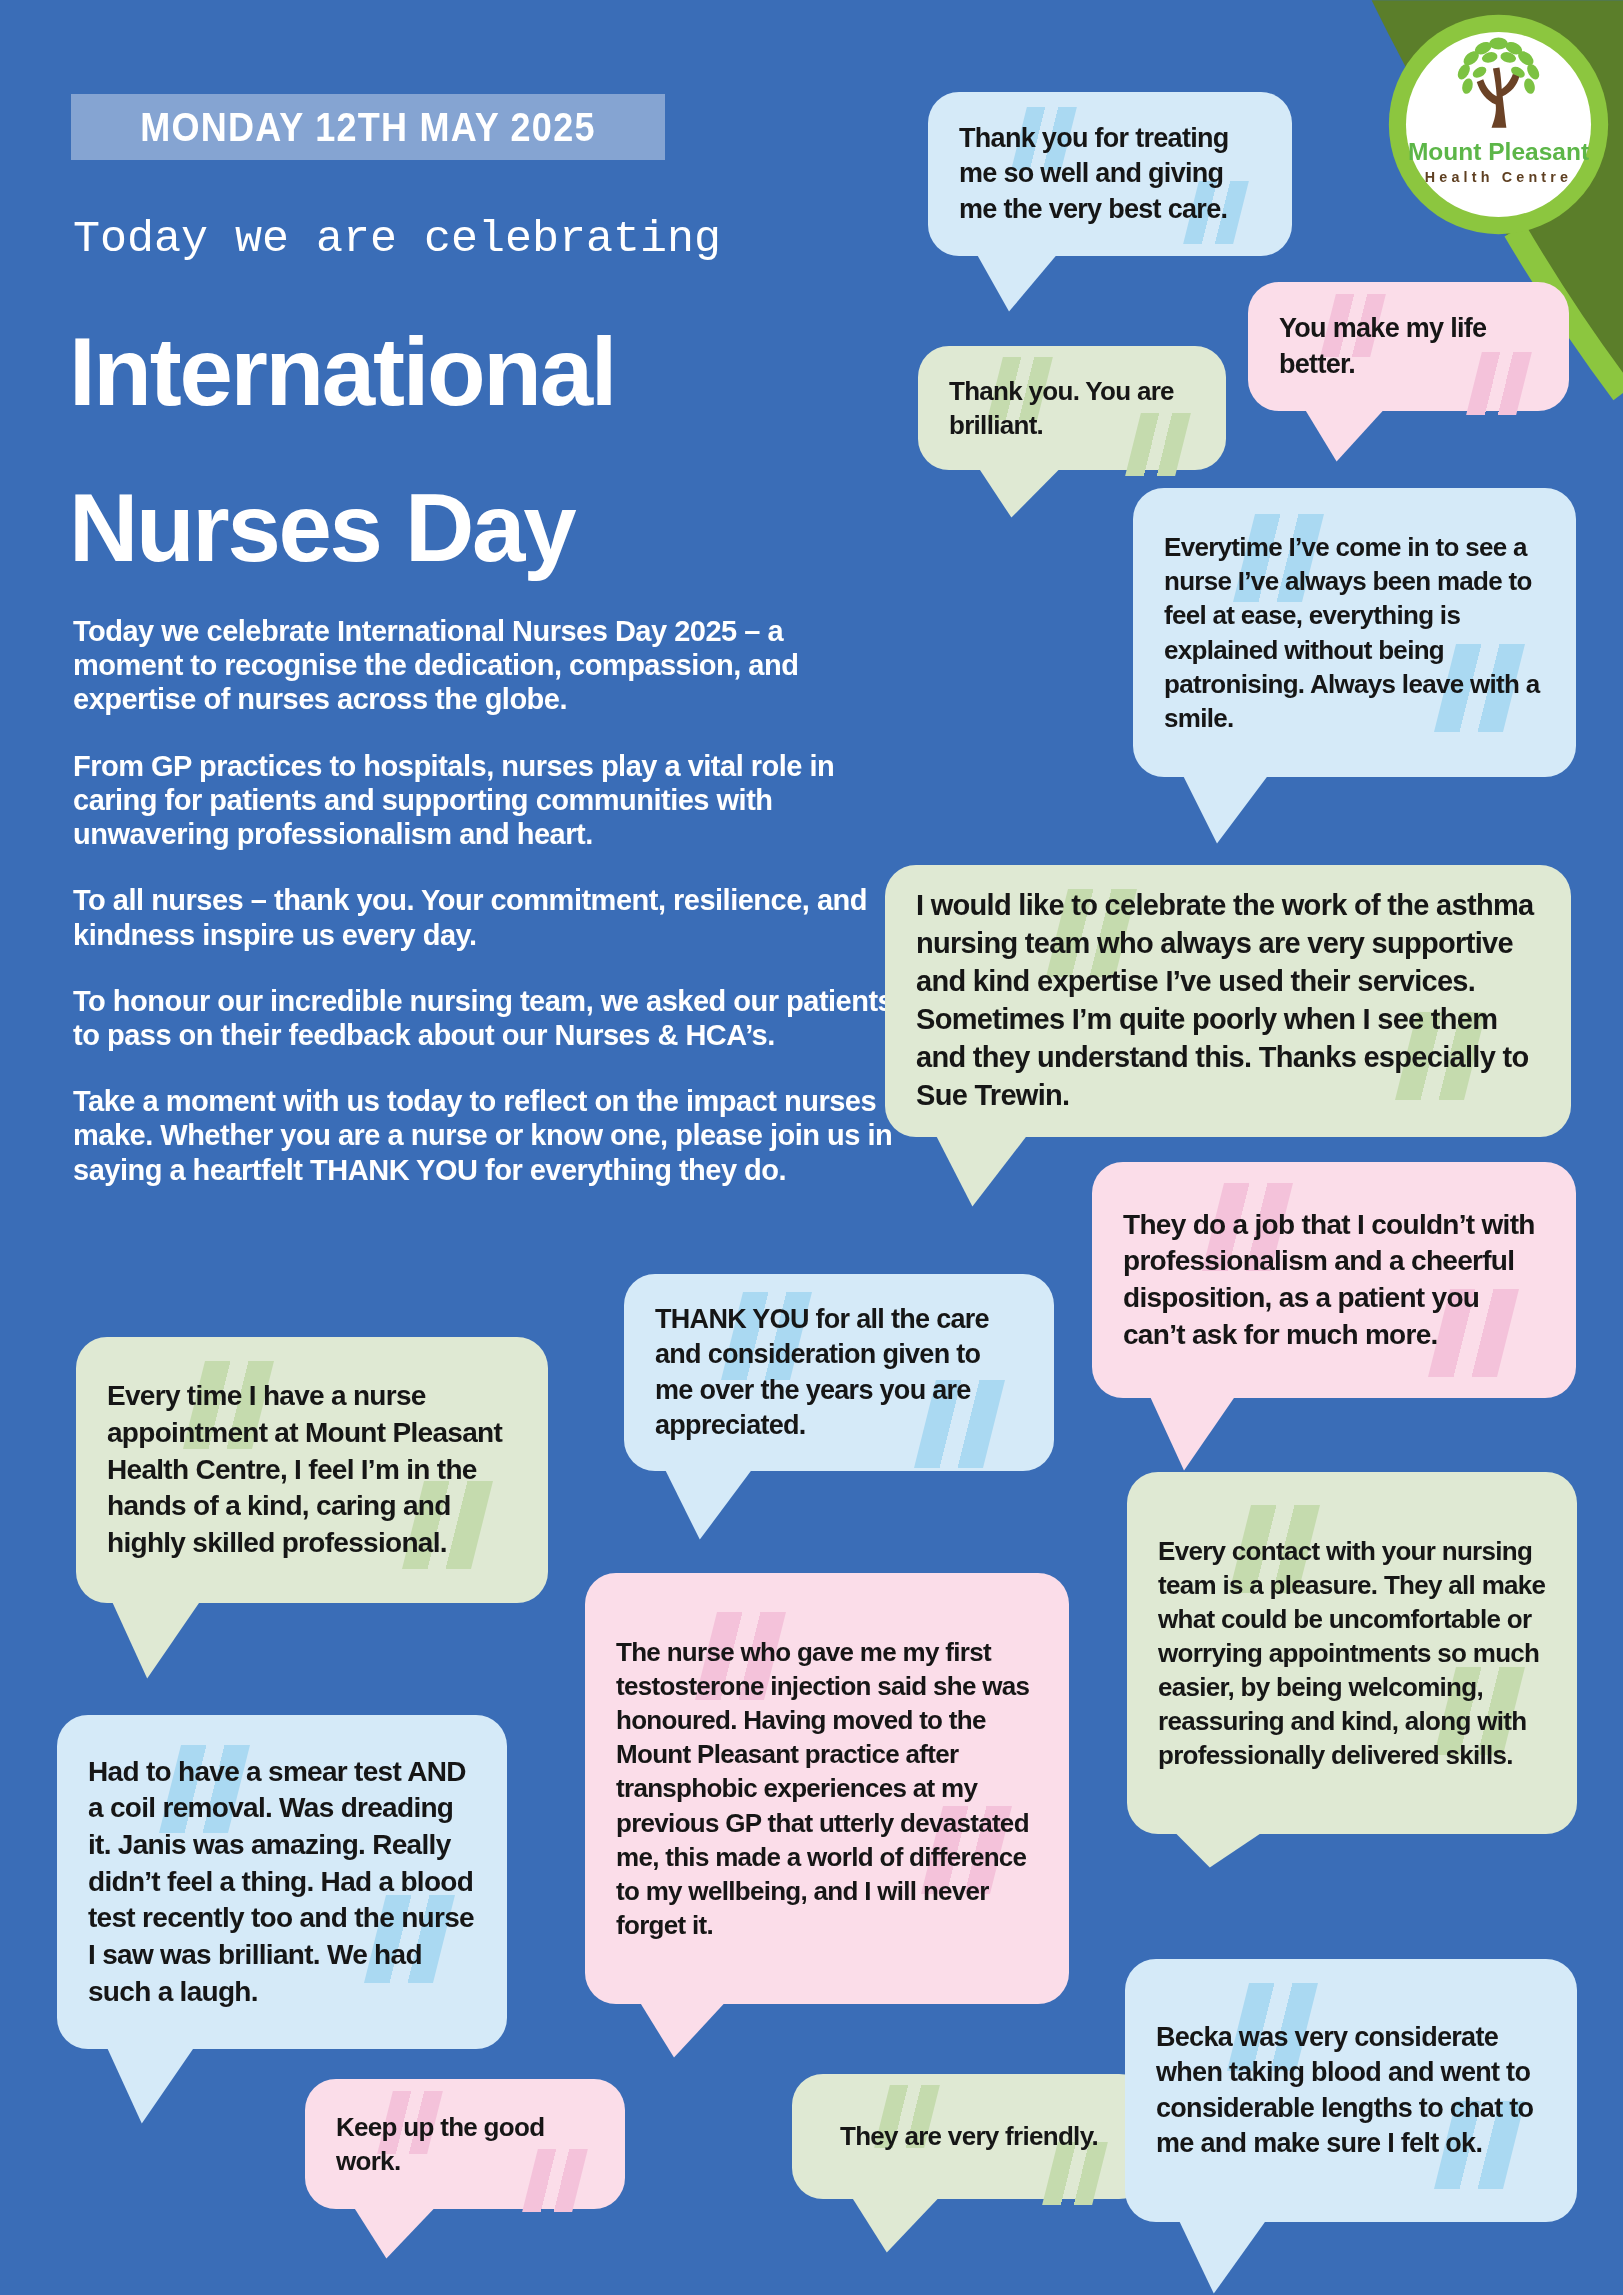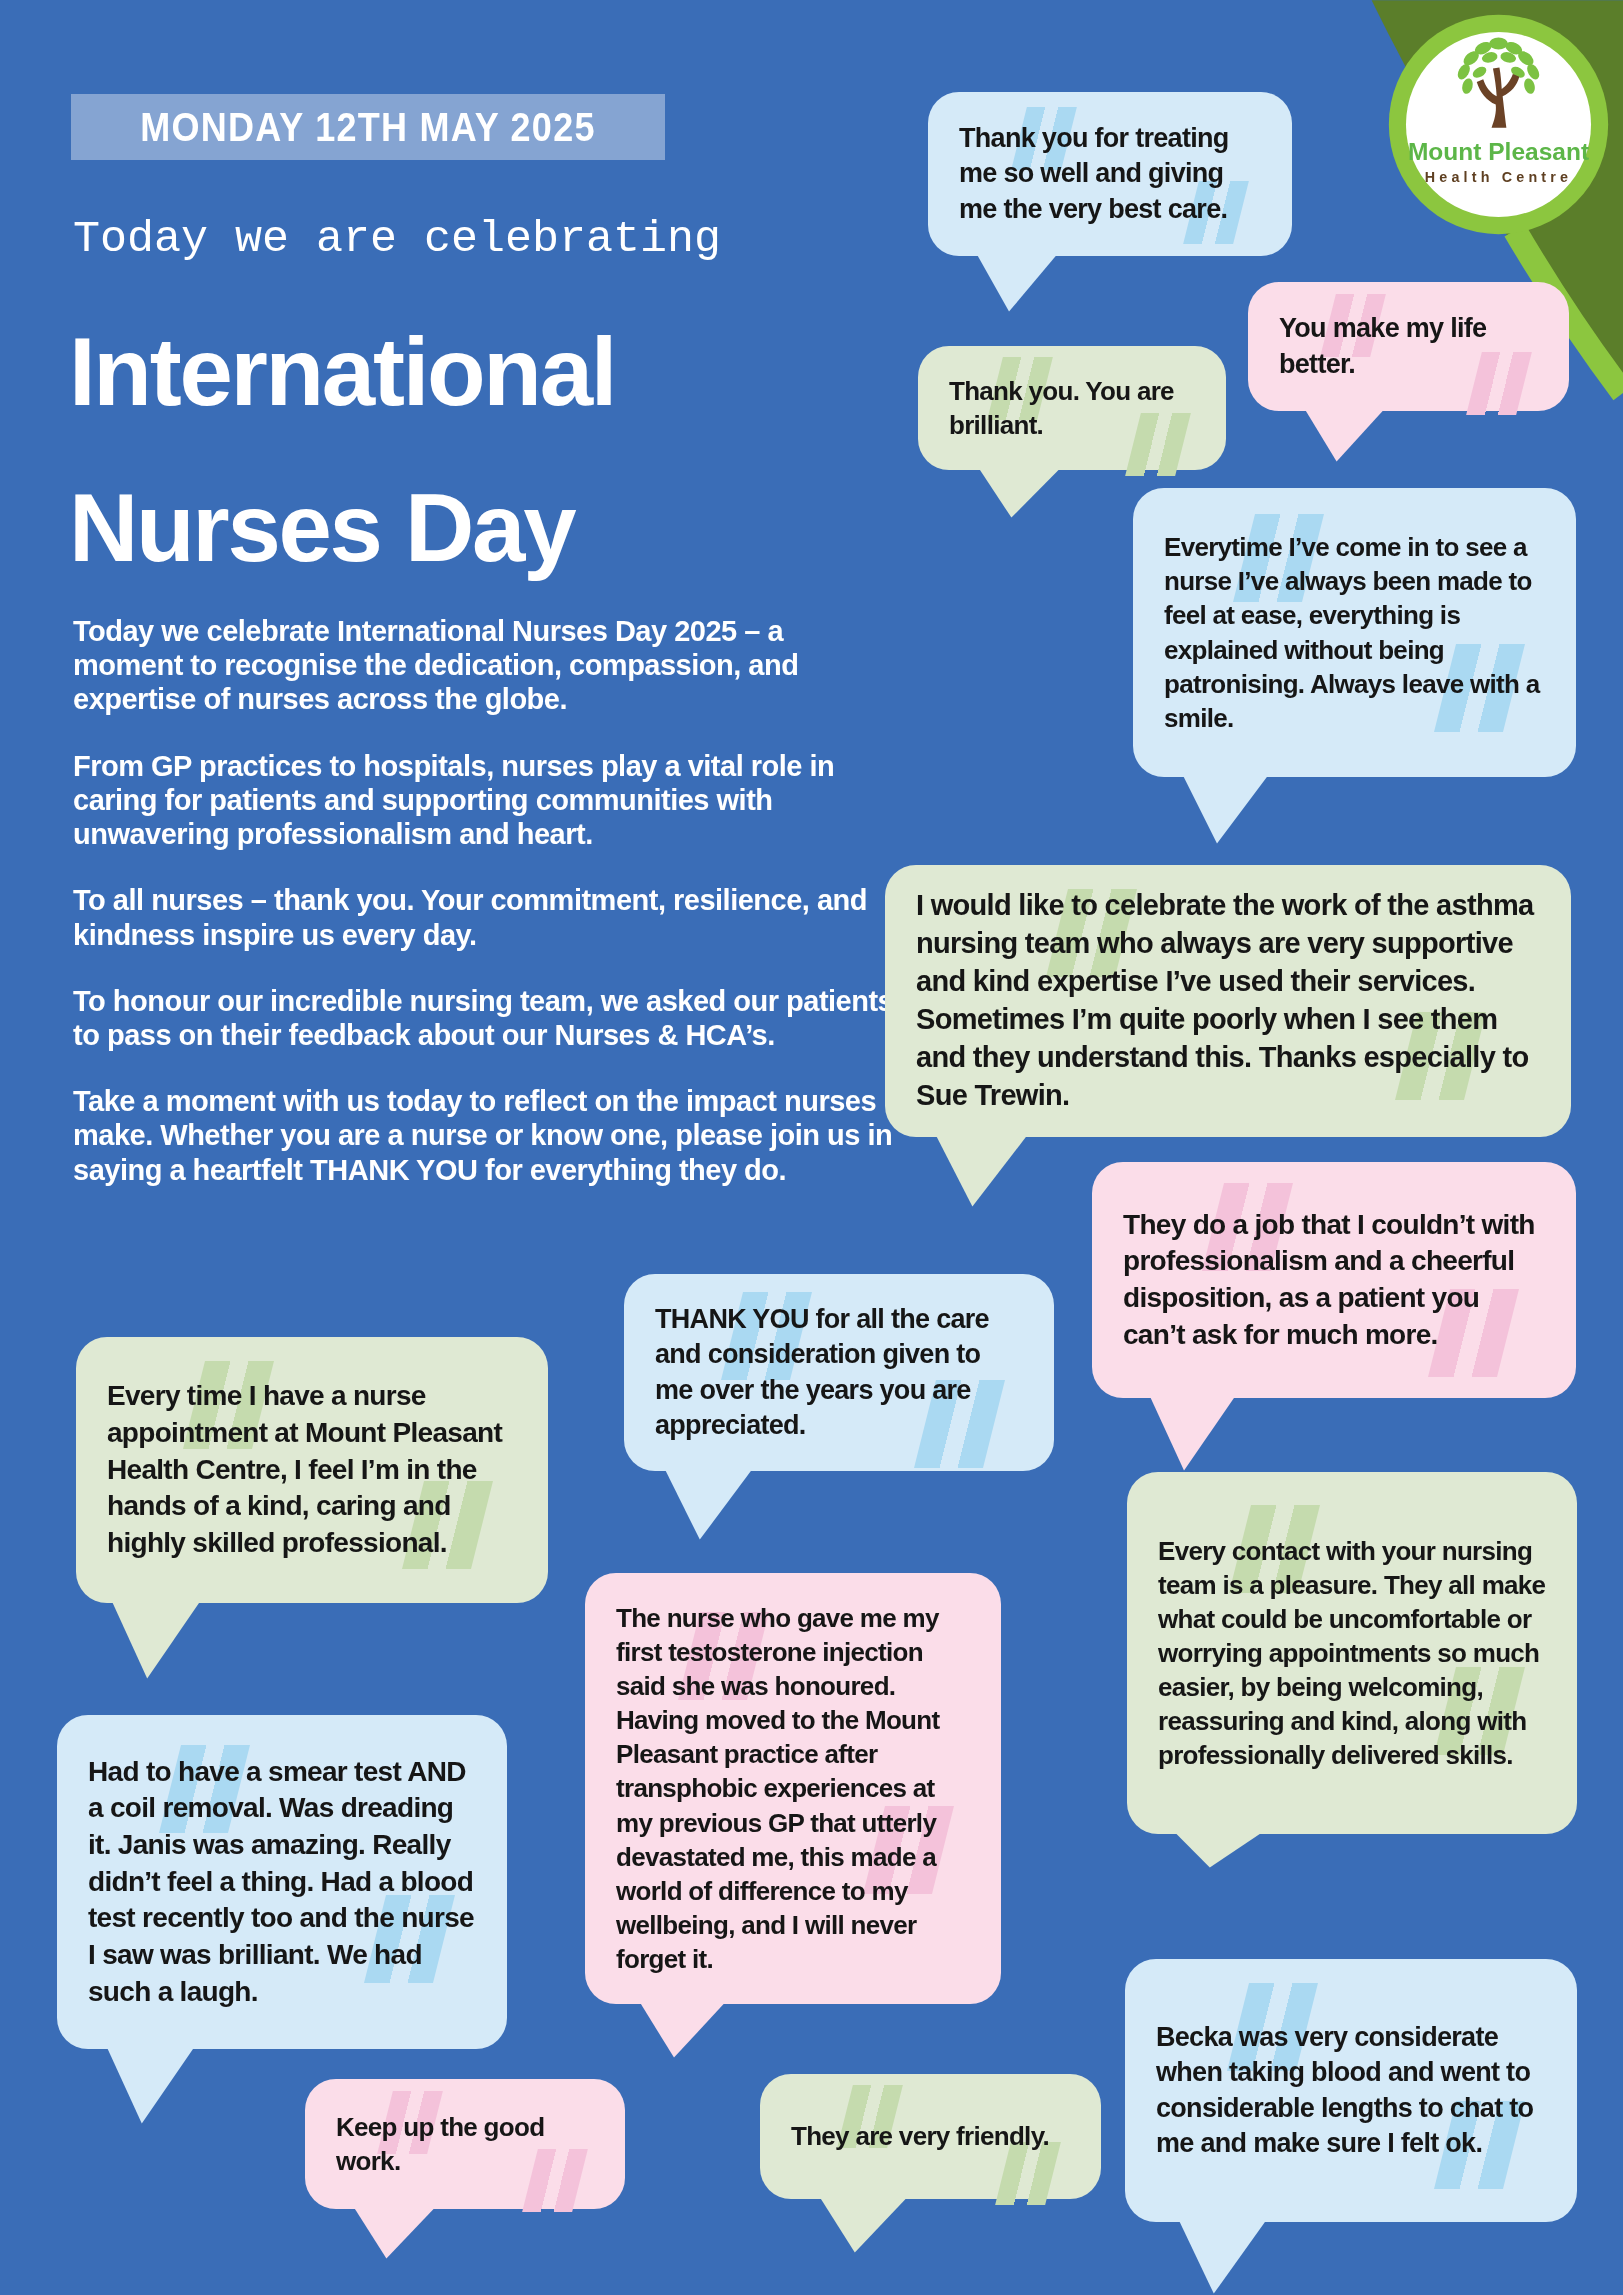--- a/index.html
+++ b/index.html
@@ -167,21 +167,21 @@
     <p>Every time I have a nurse appointment at Mount Pleasant Health Centre, I feel I’m in the hands of a kind, caring and highly skilled professional.</p>
   </div>
 
   <div class="bubble blue" style="left:624px;top:1274px;width:430px;height:197px;--tl:41px;--tw:87px;--th:70px;--fs:27px;">
     <i class="q q1"></i>
     <i class="q q2"></i>
     <span class="tail"></span>
     <p>THANK YOU for all the care and consideration given to me over the years you are appreciated.</p>
   </div>
 
-  <div class="bubble pink" style="left:585px;top:1573px;width:416px;height:431px;--tl:55px;--tw:85px;--th:55px;--fs:26px;">
+  <div class="bubble pink" style="left:585px;top:1573px;width:484px;height:431px;--tl:55px;--tw:85px;--th:55px;--fs:26px;">
     <i class="q q1"></i>
     <i class="q q2"></i>
     <span class="tail"></span>
     <p>The nurse who gave me my first testosterone injection said she was honoured. Having moved to the Mount Pleasant practice after transphobic experiences at my previous GP that utterly devastated me, this made a world of difference to my wellbeing, and I will never forget it.</p>
   </div>
 
   <div class="bubble green" style="left:1127px;top:1472px;width:450px;height:362px;--tl:48px;--tw:87px;--th:35px;--fs:26px;">
     <i class="q q1"></i>
     <i class="q q2"></i>
     <span class="tail"></span>
@@ -195,21 +195,21 @@
     <p>Had to have a smear test AND a coil removal. Was dreading it. Janis was amazing. Really didn’t feel a thing.  Had a blood test recently too and the nurse I saw was brilliant. We had such a laugh.</p>
   </div>
 
   <div class="bubble pink sm" style="left:305px;top:2079px;width:320px;height:130px;--tl:49px;--tw:81px;--th:51px;--fs:26px;">
     <i class="q q1"></i>
     <i class="q q2"></i>
     <span class="tail"></span>
     <p>Keep up the good work.</p>
   </div>
 
-  <div class="bubble green sm" style="left:760px;top:2074px;width:341px;height:125px;--tl:60px;--tw:87px;--th:55px;--fs:26px;">
+  <div class="bubble green sm" style="left:792px;top:2074px;width:341px;height:125px;padding-left:17px;--tl:60px;--tw:87px;--th:55px;--fs:26px;">
     <i class="q q1"></i>
     <i class="q q2"></i>
     <span class="tail"></span>
     <p>They are very friendly.</p>
   </div>
 
   <div class="bubble blue" style="left:1125px;top:1959px;width:452px;height:263px;--tl:54px;--tw:87px;--th:73px;--fs:27px;">
     <i class="q q1"></i>
     <i class="q q2"></i>
     <span class="tail"></span>

